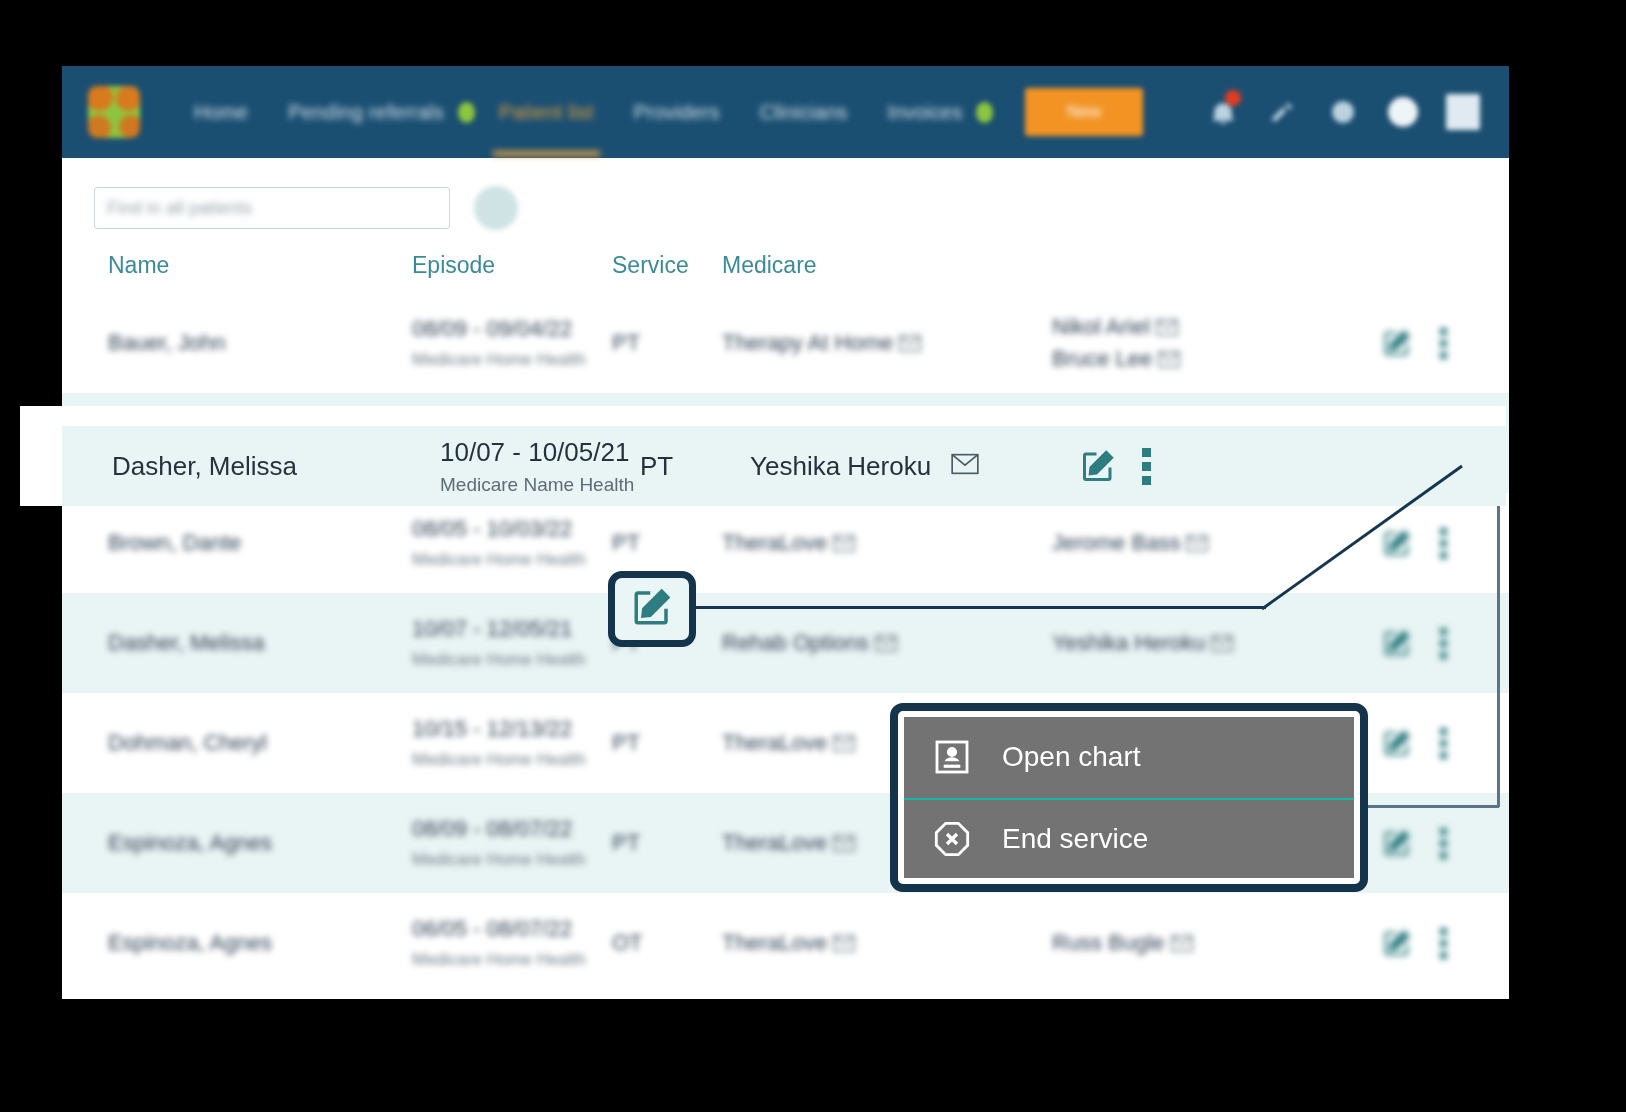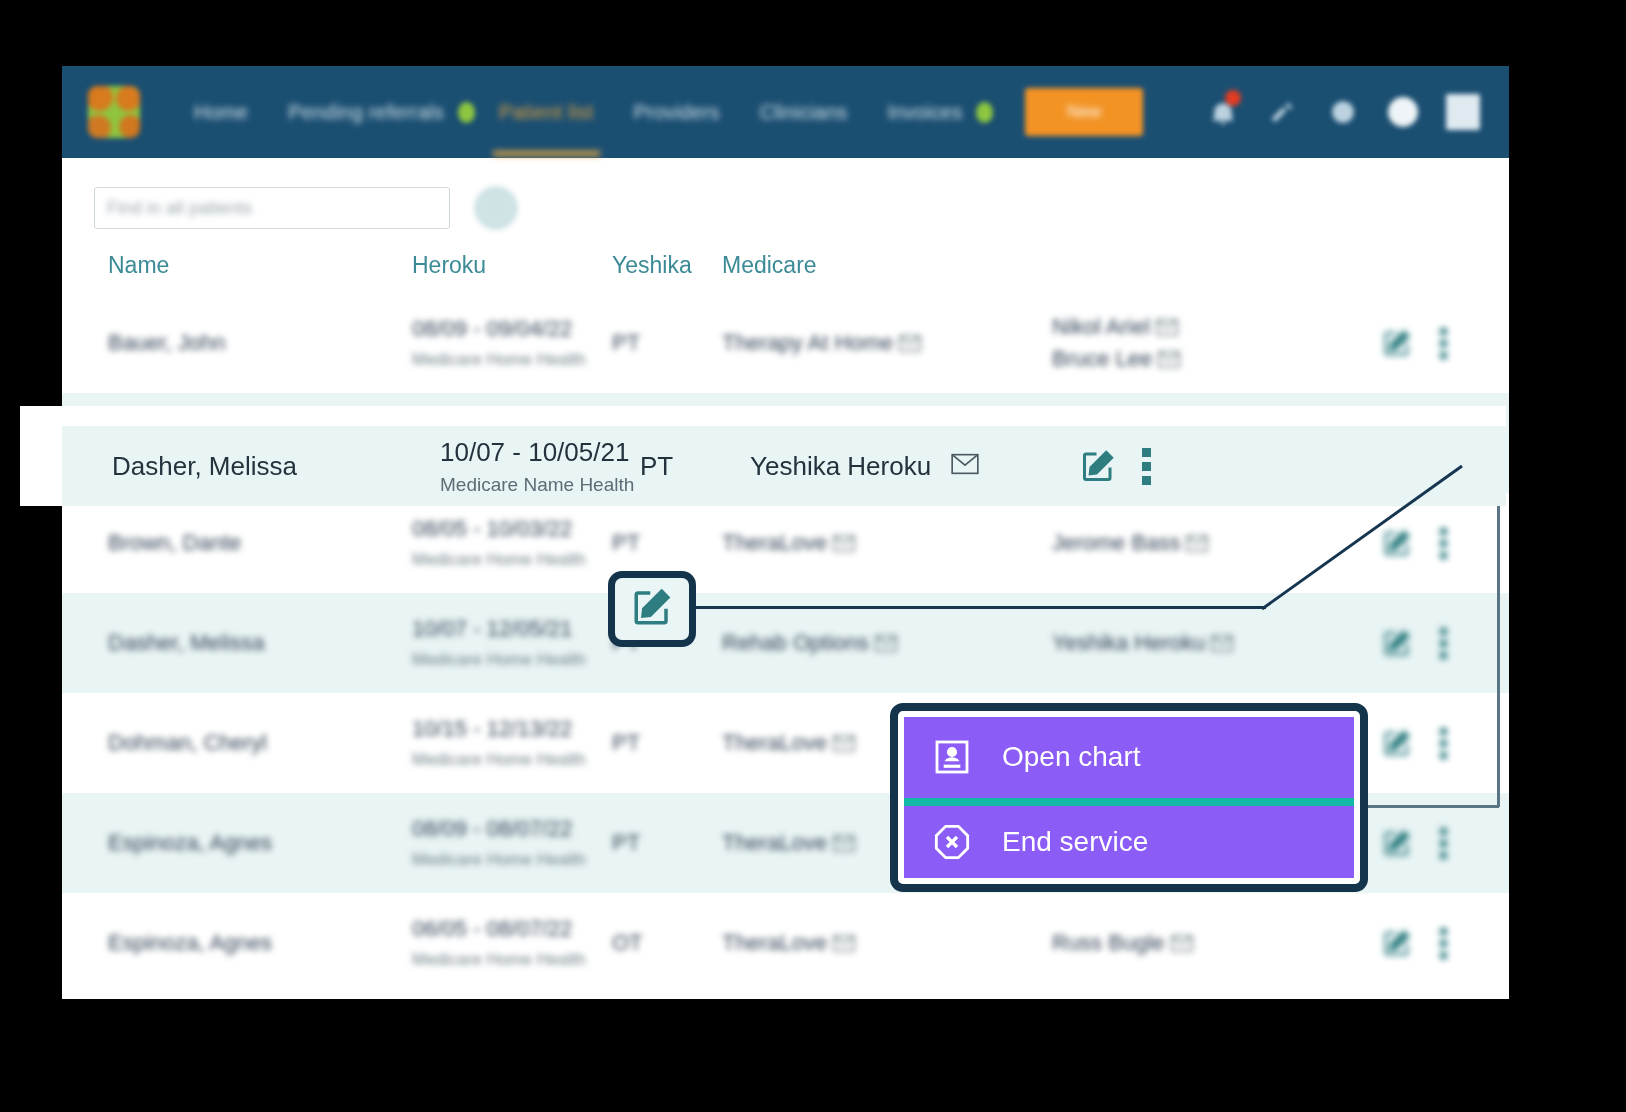--- a/index.html
+++ b/index.html
@@ -161,26 +161,26 @@
 
   
   .menu-callout {
     position: absolute; left: 890px; top: 703px;
     width: 478px; height: 189px;
     border: 8px solid #14344c; border-radius: 13px;
     background: #ffffff;
     padding: 6px;
     z-index: 45;
   }
-  .menu-inner { width: 100%; height: 100%; background: #8b5cf6; }
+  .menu-inner { width: 100%; height: 100%; background: #737373; }
   .menu-item {
     height: 50%; display: flex; align-items: center; gap: 30px;
     padding-left: 28px; color: #ffffff; font-size: 28px;
   }
-  .menu-item + .menu-item { border-top: 8px solid #14b8a6; }
+  .menu-item + .menu-item { border-top: 2px solid #14b8a6; }
   .menu-item .mi-ic { width: 40px; height: 40px; flex: 0 0 auto; }
 
   
   .kebab-line-v {
     position: absolute; left: 1497px; top: 487px;
     width: 3px; height: 320px; background: #5a7585; z-index: 20;
   }
   .kebab-line-h {
     position: absolute; left: 1368px; top: 805px;
     width: 131px; height: 3px; background: #5a7585; z-index: 20;
@@ -246,22 +246,22 @@
       <div class="search-field">
         <span class="ph">Find in all patients</span>
       </div>
       <div class="search-btn"></div>
     </div>
 
     <div class="table">
 
       <div class="thead">
         <div class="th col-name">Name</div>
-        <div class="th col-episode">Heroku</div>
-        <div class="th col-service">Yeshika</div>
+        <div class="th col-episode">Episode</div>
+        <div class="th col-service">Service</div>
         <div class="th col-clinician">Medicare</div>
         <div class="th col-actions"></div>
       </div>
 
       <div id="rows">
           <div class="row">
             <div class="cell col-name blurred">Bauer, John</div>
             <div class="cell col-episode blurred">08/09 - 09/04/22<span class="sub">Medicare Home Health</span></div>
             <div class="cell col-service blurred">PT</div>
             <div class="cell col-provider blurred">

